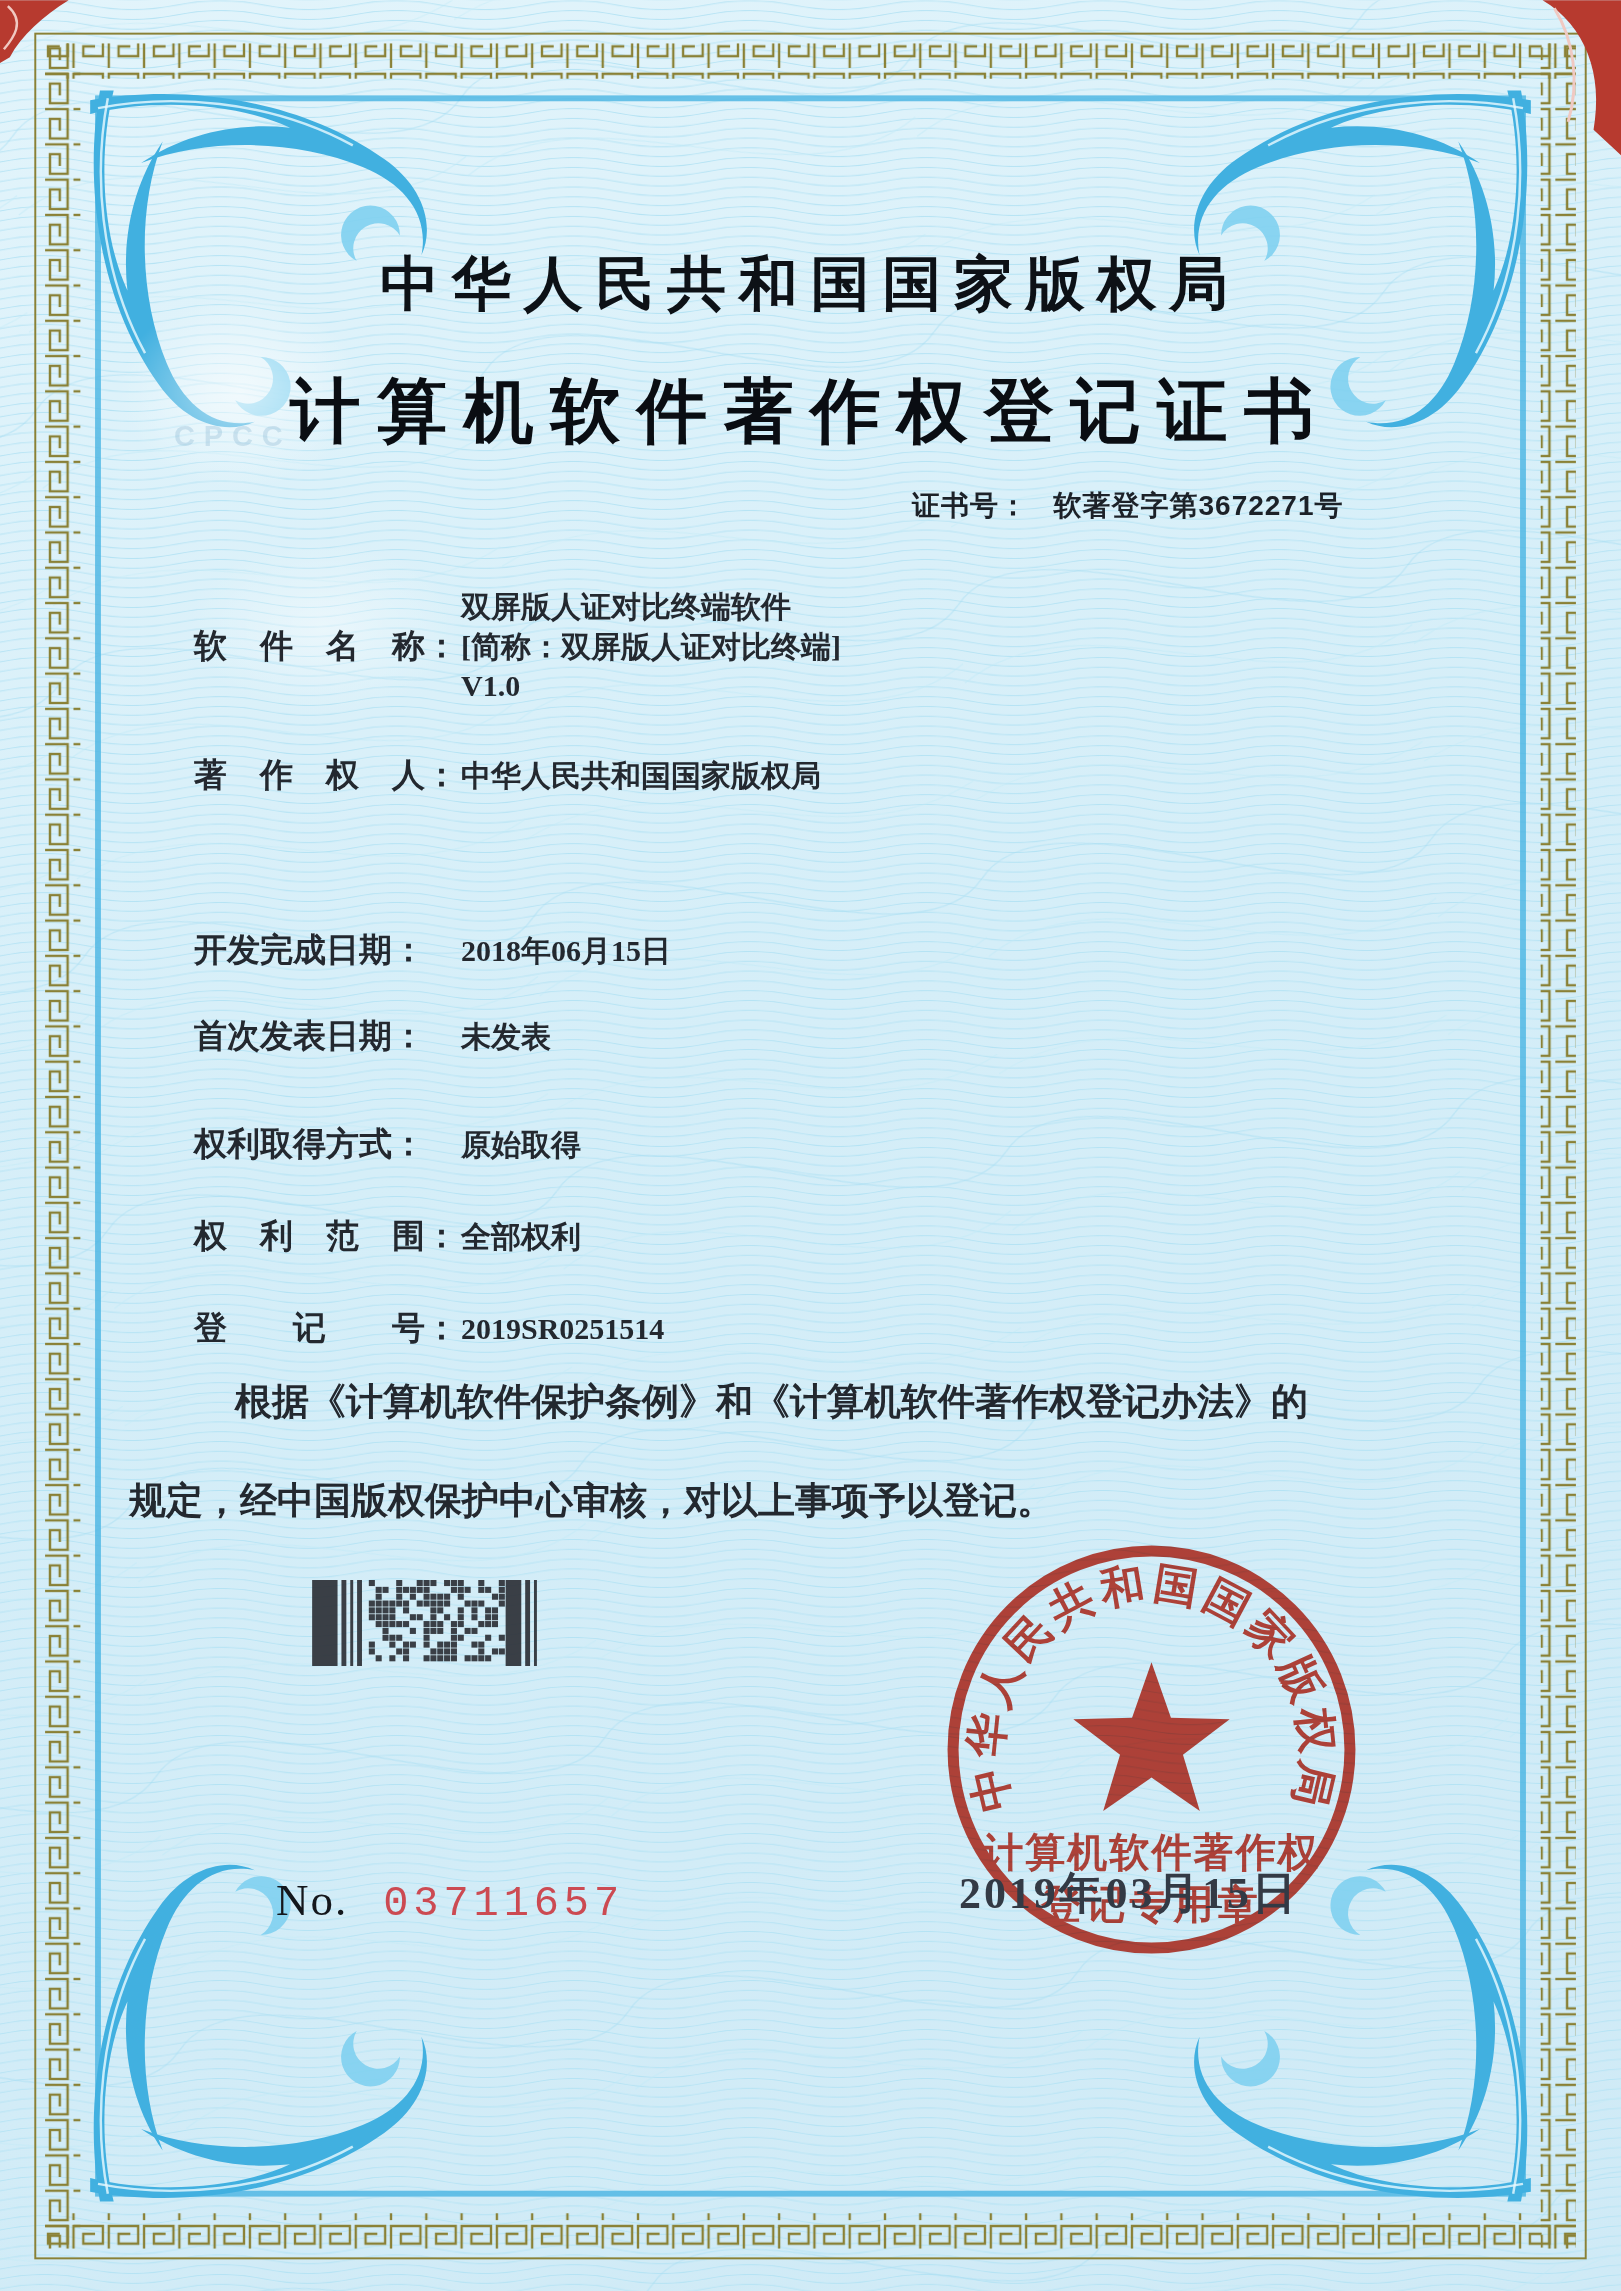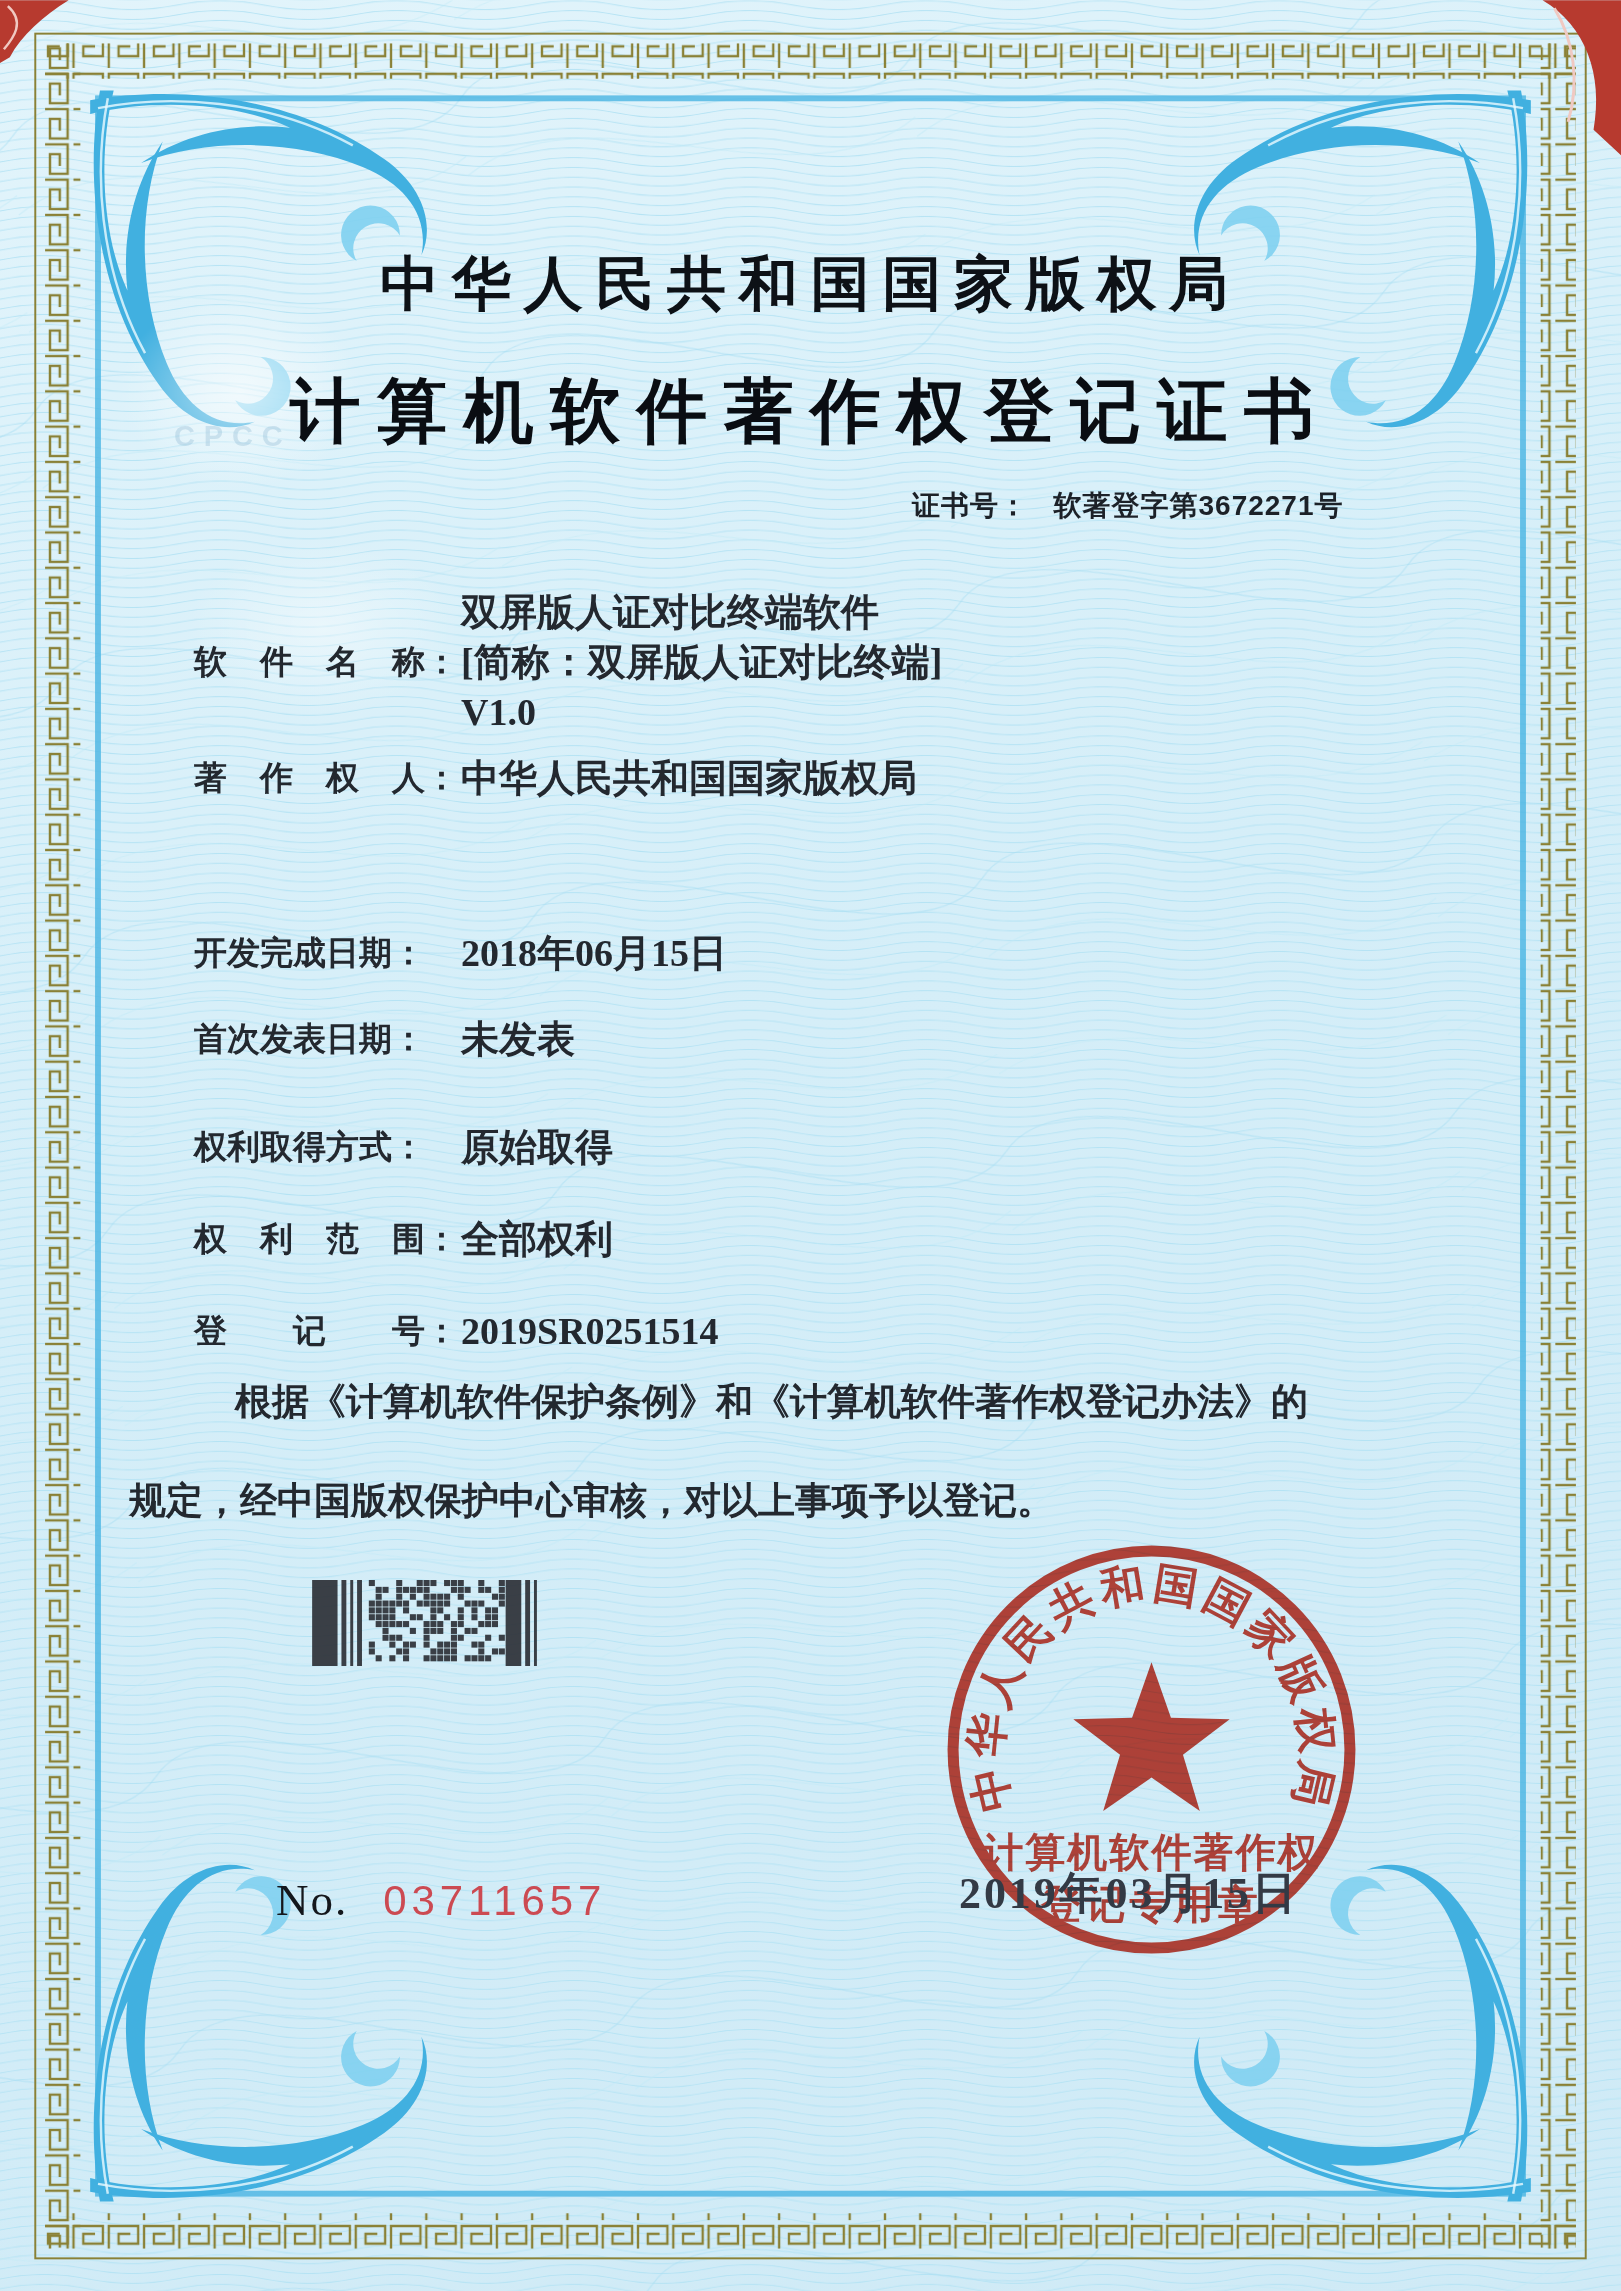--- a/index.html
+++ b/index.html
@@ -35,21 +35,21 @@
     position:absolute;z-index:2;left:912px;top:487px;
     font-family:"Liberation Sans","DejaVu Sans",sans-serif;
     font-size:28px;font-weight:bold;color:#1c2128;letter-spacing:1px;
   }
   .cert-no .v{margin-left:25.5px;}
   .row{position:absolute;z-index:2;left:194px;display:flex;align-items:center;margin-top:28px;}
   .row .lbl{
     width:267px;flex:0 0 267px;
     font-size:33px;font-weight:bold;color:#23282f;white-space:nowrap;
   }
-  .row .val{font-size:38px;font-weight:bold;color:#23282f;line-height:1.32;font-family:Liberation Serif, serif;}
+  .row .val{font-size:30px;font-weight:bold;color:#23282f;line-height:1.32;font-family:Liberation Serif, serif;}
   .statement{
     position:absolute;z-index:2;left:129px;top:1377px;width:1284px;
     font-size:37px;font-weight:bold;color:#23282f;
   }
   .statement .l1{padding-left:106px;margin-bottom:49px;}
   .barcode{position:absolute;z-index:2;left:312px;top:1580px;}
   .barcode svg{display:block;}
   .barcode rect{fill:#2c3036;opacity:.92;}
   .seal{position:absolute;z-index:3;left:931px;top:1529px;opacity:.93;mix-blend-mode:multiply;}
   .seal text{font-family:"Liberation Sans","DejaVu Sans",sans-serif;font-weight:bold;}
@@ -57,21 +57,21 @@
     position:absolute;z-index:4;left:959px;top:1864px;
     font-size:44px;font-weight:bold;color:#333a45;letter-spacing:2.9px;
   }
   .no-line{
     position:absolute;z-index:2;left:276px;top:1874px;
     display:flex;align-items:baseline;
   }
   .no-line .no-label{font-size:45px;color:#14171c;letter-spacing:2px;}
   .no-line .no-value{
     margin-left:35px;
-    font-family:Liberation Sans, sans-serif;
+    font-family:Liberation Mono, monospace;
     font-size:42px;color:#cc4a52;letter-spacing:4.9px;font-weight:400;
   }
 </style>
 </head>
 <body>
 
 <div class="page">
 
   <svg class="decor" width="1621" height="2292" viewBox="0 0 1654 2338" aria-hidden="true">
     <defs>

